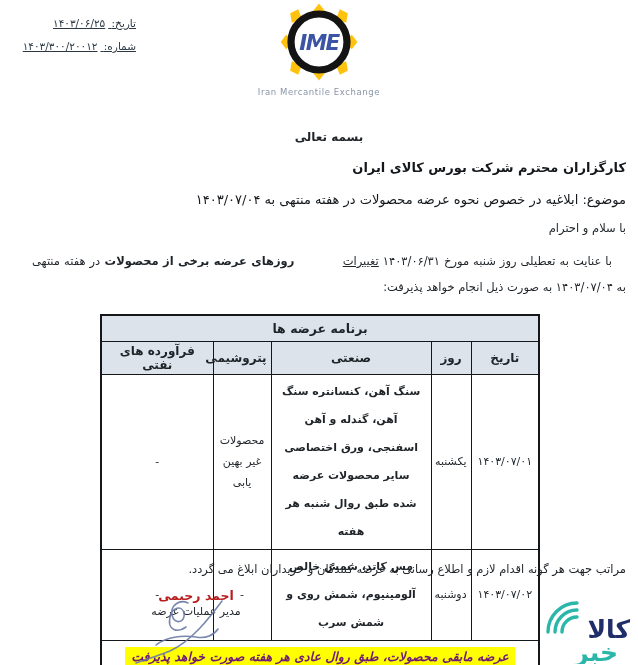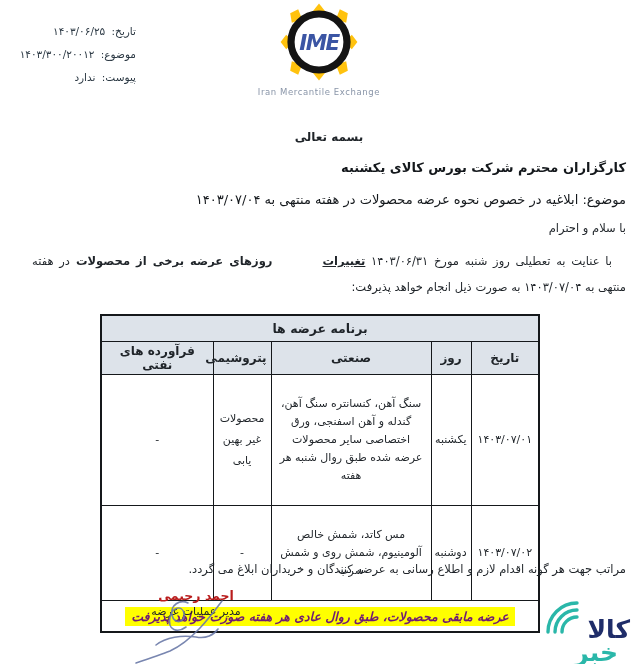--- a/index.html
+++ b/index.html
@@ -4,53 +4,53 @@
 <style>
   * { margin:0; padding:0; box-sizing:border-box; }
   html,body { background:#ffffff; }
   .page {
     position:relative; width:638px; height:665px; margin:0 auto;
     background:#ffffff; overflow:hidden;
     font-family:"DejaVu Sans", sans-serif; color:#1f2429;
   }
   
   .meta {
-    position:absolute; top:20px; left:20px; width:116px;
-    direction:rtl; text-align:right; font-size:10.5px; color:#2c3944;
+    position:absolute; top:12px; left:20px; width:116px;
+    direction:rtl; text-align:right; font-size:10.5px; color:#2c3944;text-decoration:underline;
   }
   .meta .row { line-height:23px; white-space:nowrap; }
   .meta .val { margin-right:3px; }
   
   .brand { position:absolute; top:2px; left:50%; transform:translateX(-50%); width:190px; text-align:center; }
   .brand .fa { font-size:11px; font-weight:bold; color:#3b55a4; margin-top:1px; direction:rtl; }
   .brand .en { font-size:8.5px; color:#8995a8; letter-spacing:.6px; margin-top:1px; }
   
   .line { position:absolute; right:12px; left:32px; direction:rtl; }
   .center { text-align:center; }
   .bismillah { top:130px; font-weight:bold; font-size:12px; }
   .recipient { top:160px; font-weight:bold; font-size:13px; color:#14181c; }
   .subject   { top:192px; font-weight:normal; font-size:13px; color:#14181c; }
   .salutation{ top:221px; font-size:11.5px; }
   .para {
     top:248px; font-size:11.5px; line-height:26px;
     text-align:justify; text-indent:14px;
   }
-  .para .bu { font-weight:bold; text-decoration:underline;margin-left:44px; }
+  .para .bu { font-weight:normal; text-decoration:underline;margin-left:44px; }
   .para .b  { font-weight:bold; }
   .closing { top:562px; font-size:11.5px; }
   
   .tbl-wrap { position:absolute; top:314px; left:100px; width:388px; }
   table { border-collapse:collapse; width:438px; direction:rtl; table-layout:fixed; }
   td,th { border:1px solid #15181b; text-align:center; vertical-align:middle; padding:2px 4px; }
   table { border:2px solid #15181b; }
   .title-row td { height:26px; font-weight:bold; font-size:12.5px; background:#dde3ea; }
   .head-row th  { height:28px; font-weight:bold; font-size:12px;  background:#dde3ea; }
   .r1 td { height:84px; font-size:11px; }
   .r2 td { height:56px; font-size:11px; }
-  td.industrial { line-height:18px; padding:20px 8px; }
+  td.industrial { line-height:28px; padding:3px 8px;font-weight:bold; }
   td.petro { line-height:21px;margin-left:14px; }
   .note-row td { height:32px; border-top:1px solid #15181b; }
   .note-row mark {
     background:#ffff00; color:#701a75; font-weight:bold; font-style:italic;
     font-size:12.5px; padding:2px 6px;
   }
   
   .sig { position:absolute; top:588px; left:112px; width:168px; text-align:center; direction:rtl; }
   .sig .name  { font-weight:bold; font-size:12.5px; color:#b91c1c; }
   .sig .title { font-size:11px; margin-top:2px; }
@@ -58,22 +58,21 @@
   
   .watermark { position:absolute; top:586px; right:6px; }
 </style>
 </head>
 <body>
 
 <div class="page">
 
   <div class="meta">
     <div class="row"><span>تاریخ:</span> <span class="val">۱۴۰۳/۰۶/۲۵</span></div>
-    <div class="row"><span>موضوع:</span> <span class="val">۱۴۰۳/۳۰۰/۲۰۰۱۲</span></div>
-    <div class="row"><span>پیوست:</span> <span class="val">ندارد</span></div>
+    <div class="row"><span>شماره:</span> <span class="val">۱۴۰۳/۳۰۰/۲۰۰۱۲</span></div>
   </div>
 
   <div class="brand">
     <svg width="80" height="80" viewBox="0 0 100 100">
       <g fill="#ffc20e">
         <path d="M50 2 L59 13 L50 24 L41 13 Z"></path>
         <path d="M76 9 L86 14 L84 26 L71 22 Z"></path>
         <path d="M24 9 L14 14 L16 26 L29 22 Z"></path>
         <path d="M91 41 L98 50 L91 59 L82 50 Z"></path>
         <path d="M9 41 L2 50 L9 59 L18 50 Z"></path>
@@ -81,21 +80,21 @@
         <path d="M24 91 L14 86 L16 74 L29 78 Z"></path>
         <path d="M50 98 L59 87 L50 76 L41 87 Z"></path>
       </g>
       <circle cx="50" cy="50" r="35" fill="#ffffff" stroke="#141414" stroke-width="9"></circle>
       <text x="50" y="60" text-anchor="middle" font-family="DejaVu Sans, sans-serif" font-size="27" font-weight="bold" font-style="italic" fill="#3b55a4" letter-spacing="-2">IME</text>
     </svg>
     <div class="en">Iran Mercantile Exchange</div>
   </div>
 
   <div class="line center bismillah">بسمه تعالی</div>
-  <div class="line recipient">کارگزاران محترم شرکت بورس کالای یکشنبه</div>
+  <div class="line recipient">کارگزاران محترم شرکت بورس کالای ایران</div>
   <div class="line subject">موضوع: ابلاغیه در خصوص نحوه عرضه محصولات در هفته منتهی به ۱۴۰۳/۰۷/۰۴</div>
   <div class="line salutation">با سلام و احترام</div>
 
   <div class="line para"><span>با عنایت به تعطیلی روز شنبه مورخ ۱۴۰۳/۰۶/۳۱ </span><span class="bu">تغییرات</span><span class="b"> روزهای عرضه برخی از محصولات </span><span>در هفته منتهی به ۱۴۰۳/۰۷/۰۴ به صورت ذیل انجام خواهد پذیرفت:</span></div>
 
   <div class="tbl-wrap">
     <table>
       <colgroup>
         <col style="width:68px">
           <col style="width:40px">

